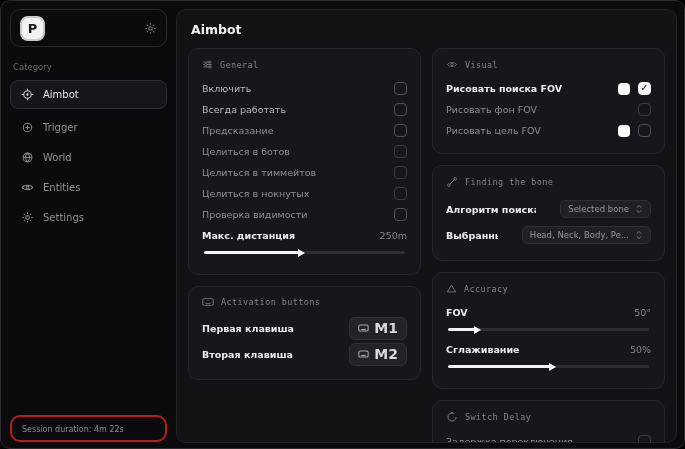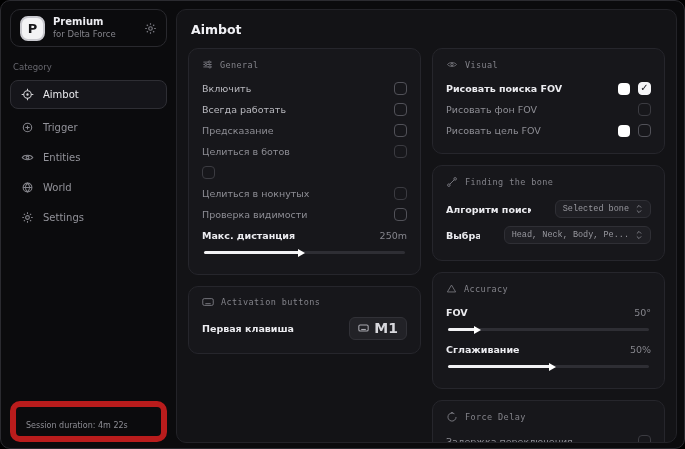--- a/index.html
+++ b/index.html
@@ -12,21 +12,21 @@
   .brand-card { display:flex; align-items:center; gap:8px; border:1px solid #29292e; border-radius:10px; padding:5px 9px; height:38px; flex:none; }
   .logo { width:25px; height:25px; background:#f3f3f5; border:2px solid #c9c9cf; border-radius:8px; color:#18181b; font-weight:bold; display:flex; align-items:center; justify-content:center; font-size:13px; flex:none; }
   .brand-text { display:flex; flex-direction:column; line-height:1.25; min-width:0; }
   .brand-title { font-size:10px; font-weight:bold; color:#ededf1; }
   .brand-sub { font-size:8.5px; color:#84848b; }
   .brand-gear { margin-left:auto; color:#7b7b82; display:flex; }
   .category { margin:15px 3px 8px 3px; font-size:8.5px; color:#67676e; }
   .nav-item { display:flex; align-items:center; gap:9px; padding:0 10px; height:29px; border-radius:8px; color:#93939a; font-size:10px; margin-bottom:1px; border:1px solid transparent; cursor:default; }
   .nav-item.selected { border-color:#2e2e34; background:#15151a; color:#e9e9ed; margin-bottom:4px; }
   .nav-icon { display:flex; flex:none; opacity:.9; }
-  .session-card { margin-top:auto; border:6px solid #b91c1c; border-radius:10px; height:41px; display:flex; align-items:flex-end; padding:6px 10px; font-size:8px; color:#8d8d94; }
+  .session-card { margin-top:auto; border:2px solid #b91c1c; border-radius:10px; height:27px; display:flex; align-items:flex-end; padding:6px 10px; font-size:8px; color:#8d8d94; }
 
   
   .main { flex:1; margin:8px 7px 5px 0; border:1px solid #232328; border-radius:10px; background:#131316; padding:9px 11px; overflow:hidden; display:flex; flex-direction:column; min-width:0; }
   .main-title { font-size:12.5px; font-weight:bold; color:#f1f1f5; margin:3px 0 11px 3px; }
   .columns { display:flex; gap:11px; align-items:flex-start; }
   .col { flex:1; display:flex; flex-direction:column; gap:11px; min-width:0; }
   .card { background:#17171b; border:1px solid #26262c; border-radius:10px; padding:10px 13px 12px 13px; }
   .card-header { display:flex; align-items:center; gap:7px; font-family:"DejaVu Sans Mono", monospace; font-size:8.5px; color:#83838a; margin-bottom:8px; letter-spacing:.4px; }
   .card-header .hicon { display:flex; flex:none; color:#76767d; }
 
@@ -44,36 +44,32 @@
   .ctrl-group { display:flex; align-items:center; gap:8px; flex:none; }
   .swatch { width:12px; height:12px; border-radius:4px; background:#ffffff; flex:none; cursor:pointer; }
 
   .slider { position:relative; height:3px; background:#2e2e34; border-radius:2px; margin:5px 2px 8px 2px; cursor:pointer; }
   .slider .fill { position:absolute; left:0; top:0; bottom:0; background:#f2f2f4; border-radius:2px; }
   .slider .thumb { position:absolute; top:50%; transform:translate(-2px,-50%); width:0; height:0; border-left:7px solid #ffffff; border-top:4.5px solid transparent; border-bottom:4.5px solid transparent; }
 
   .keybtn { display:flex; align-items:center; gap:5px; background:#222227; border:1px solid #313137; border-radius:6px; padding:2.5px 8px; font-size:14px; color:#d8d8dd; font-weight:bold; flex:none; cursor:pointer; }
   .keybtn .kicon { display:flex; color:#a8a8af; }
   .select { display:flex; align-items:center; gap:6px; background:#1f1f24; border:1px solid #2f2f35; border-radius:6px; padding:3px 7px; font-size:8.5px; color:#98989f; flex:none; cursor:pointer; max-width:150px; }
-  .select span { white-space:nowrap; overflow:hidden;font-family:Liberation Mono, monospace; }
+  .select span { white-space:nowrap; overflow:hidden; }
   .select .uicon { display:flex; flex:none; color:#7d7d84; }
   svg { display:block; }
 </style>
 </head>
 <body>
 
 <div class="window">
 
   <div class="sidebar">
     <div class="brand-card">
       <div class="logo">P</div>
-      <div class="brand-text">
-        <div class="brand-title">Premium</div>
-        <div class="brand-sub">for Delta Force</div>
-      </div>
       <div class="brand-gear">
         <svg width="13" height="13" viewBox="0 0 16 16" fill="none" stroke="currentColor" stroke-width="1.4">
           <circle cx="8" cy="8" r="2.2"></circle>
           <path d="M8 1.5v2M8 12.5v2M1.5 8h2M12.5 8h2M3.4 3.4l1.4 1.4M11.2 11.2l1.4 1.4M12.6 3.4l-1.4 1.4M4.8 11.2l-1.4 1.4"></path>
         </svg>
       </div>
     </div>
 
     <div class="category">Category</div>
 
@@ -94,35 +90,35 @@
           <circle cx="8" cy="8" r="5.2"></circle>
             <path d="M8 5.4v5.2M5.4 8h5.2"></path>
         </svg>
       </span>
       <span>Trigger</span>
     </div>
 
     <div class="nav-item">
       <span class="nav-icon">
         <svg width="13" height="13" viewBox="0 0 16 16" fill="none" stroke="currentColor" stroke-width="1.3">
+          <circle cx="8" cy="8" r="5.4"></circle>
+            <path d="M2.6 8h10.8M8 2.6c-3.2 3.4-3.2 7.4 0 10.8c3.2-3.4 3.2-7.4 0-10.8Z"></path>
+        </svg>
+      </span>
+      <span>World</span>
+    </div>
+
+    <div class="nav-item">
+      <span class="nav-icon">
+        <svg width="13" height="13" viewBox="0 0 16 16" fill="none" stroke="currentColor" stroke-width="1.3">
           <path d="M1.5 8c2.2-3.6 10.8-3.6 13 0c-2.2 3.6-10.8 3.6-13 0Z"></path>
             <circle cx="8" cy="8" r="1.7"></circle>
         </svg>
       </span>
       <span>Entities</span>
-    </div>
-
-    <div class="nav-item">
-      <span class="nav-icon">
-        <svg width="13" height="13" viewBox="0 0 16 16" fill="none" stroke="currentColor" stroke-width="1.3">
-          <circle cx="8" cy="8" r="5.4"></circle>
-            <path d="M2.6 8h10.8M8 2.6c-3.2 3.4-3.2 7.4 0 10.8c3.2-3.4 3.2-7.4 0-10.8Z"></path>
-        </svg>
-      </span>
-      <span>World</span>
     </div>
 
     <div class="nav-item">
       <span class="nav-icon">
         <svg width="13" height="13" viewBox="0 0 16 16" fill="none" stroke="currentColor" stroke-width="1.3">
           <circle cx="8" cy="8" r="2.3"></circle>
           <path d="M8 1.6v2M8 12.4v2M1.6 8h2M12.4 8h2M3.5 3.5l1.4 1.4M11.1 11.1l1.4 1.4M12.5 3.5l-1.4 1.4M4.9 11.1l-1.4 1.4"></path>
         </svg>
       </span>
       <span>Settings</span>
@@ -163,20 +159,21 @@
           </div>
           <div class="row">
             <span class="row-label">Предсказание</span>
             <span class="checkbox"></span>
           </div>
           <div class="row">
             <span class="row-label">Целиться в ботов</span>
             <span class="checkbox dim"></span>
           </div>
           <div class="row">
+            <span class="row-label">Целиться в тиммейтов</span>
             <span class="checkbox dim"></span>
           </div>
           <div class="row">
             <span class="row-label">Целиться в нокнутых</span>
             <span class="checkbox dim"></span>
           </div>
           <div class="row">
             <span class="row-label">Проверка видимости</span>
             <span class="checkbox"></span>
           </div>
@@ -207,20 +204,32 @@
             <span class="keybtn">
               <span class="kicon">
                 <svg width="11" height="8" viewBox="0 0 16 12" fill="none" stroke="currentColor" stroke-width="1.6">
                     <rect x="1" y="1.5" width="14" height="9" rx="2"></rect>
                     <path d="M4.5 8.2h7"></path>
                   </svg>
               </span>
               <span>M1</span>
             </span>
           </div>
+          <div class="row tall">
+            <span class="row-label lbl-strong">Вторая клавиша</span>
+            <span class="keybtn">
+              <span class="kicon">
+                <svg width="11" height="8" viewBox="0 0 16 12" fill="none" stroke="currentColor" stroke-width="1.6">
+                    <rect x="1" y="1.5" width="14" height="9" rx="2"></rect>
+                    <path d="M4.5 8.2h7"></path>
+                  </svg>
+              </span>
+              <span>M2</span>
+            </span>
+          </div>
         </div>
 
       </div>
 
       <div class="col">
 
         <div class="card">
           <div class="card-header">
             <span class="hicon">
               <svg width="12" height="11" viewBox="0 0 16 16" fill="none" stroke="currentColor" stroke-width="1.3">
@@ -319,21 +328,21 @@
         </div>
 
         <div class="card">
           <div class="card-header">
             <span class="hicon">
               <svg width="12" height="12" viewBox="0 0 16 16" fill="none" stroke="currentColor" stroke-width="1.3">
                 <path d="M13.4 8a5.4 5.4 0 1 1-2.2-4.3"></path>
                   <path d="M8 1.6v2.2M6.8 2.8L8 1.6l1.2 1.2"></path>
               </svg>
             </span>
-            <span>Force Delay</span>
+            <span>Switch Delay</span>
           </div>
 
           <div class="row">
             <span class="row-label">Задержка переключения</span>
             <span class="checkbox dim"></span>
           </div>
 
         </div>
 
       </div>

